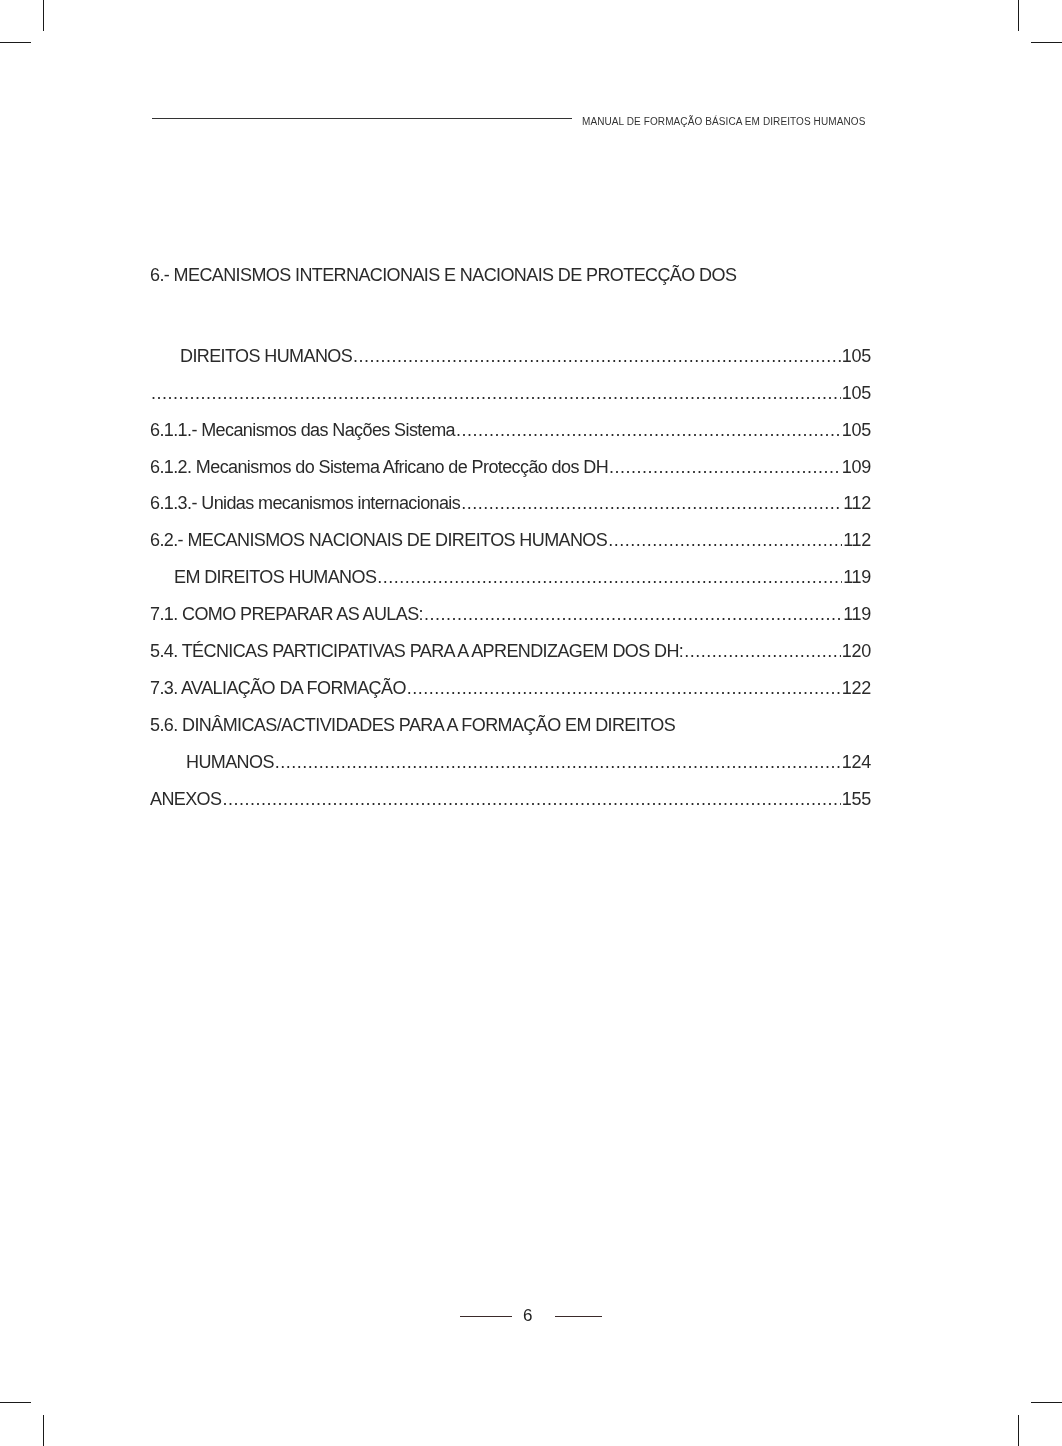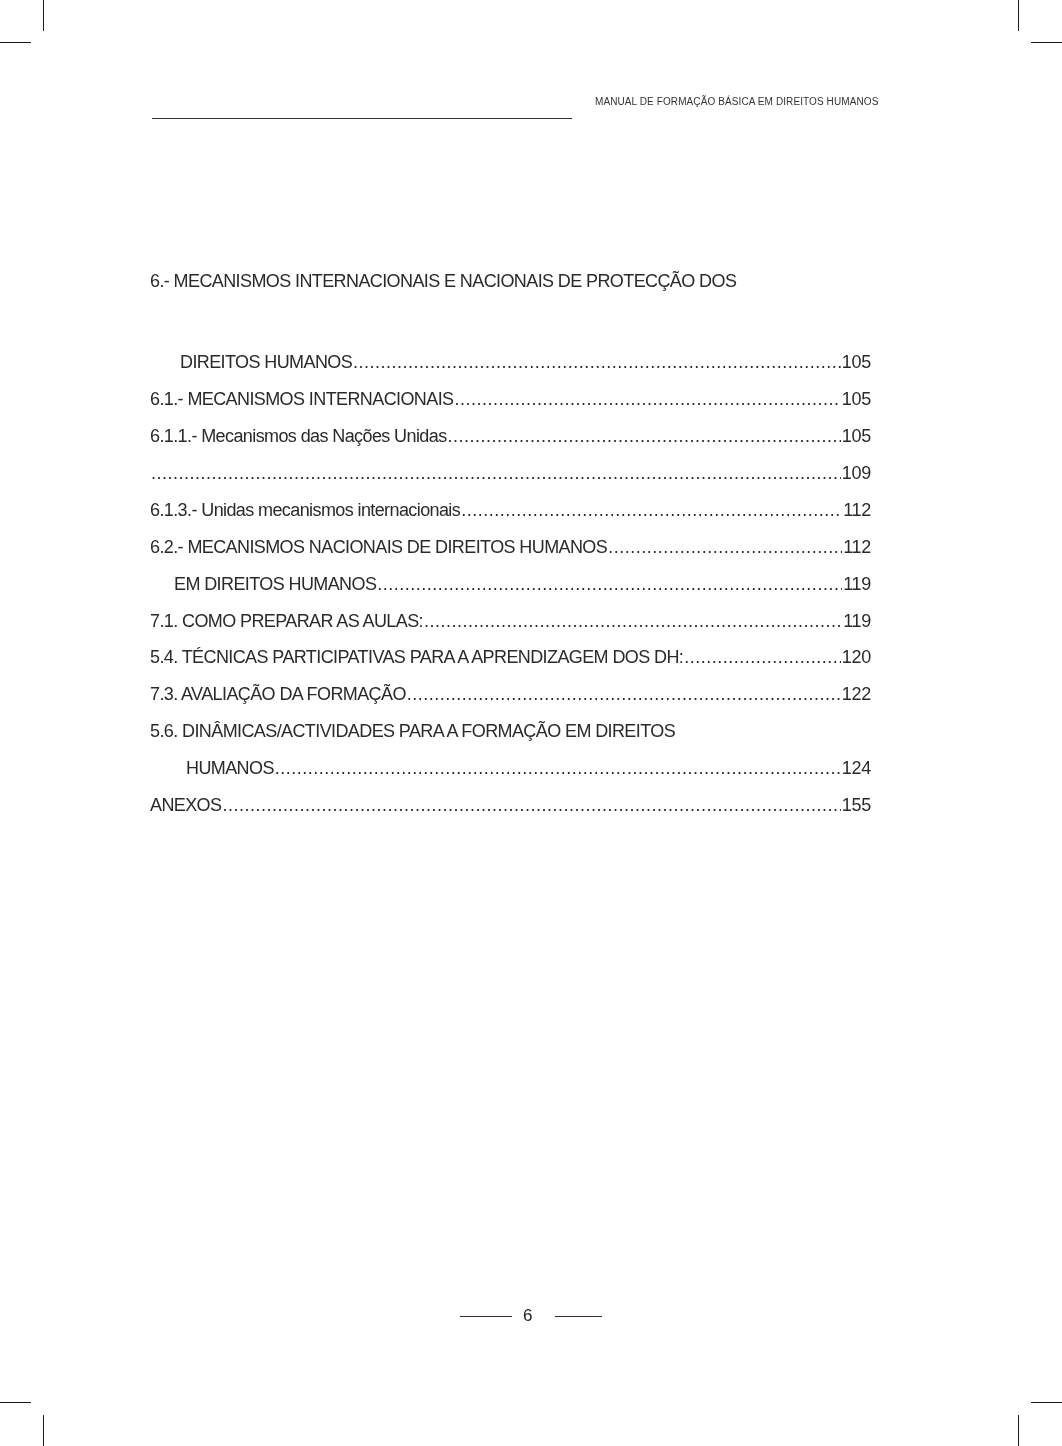--- a/index.html
+++ b/index.html
@@ -1,22 +1,22 @@
 <!DOCTYPE html>
 <html><head>
 <meta charset="utf-8">
 <style>
   html, body { margin:0; padding:0; }
   body { width:1062px; height:1446px; background:#ffffff; position:relative; overflow:hidden;
          font-family:"Liberation Sans", sans-serif; color:#2a2a2a; }
   .crop { position:absolute; background:#1a1a1a; }
   .header-line { position:absolute; left:152px; top:118px; width:420px; height:1px; background:#333; }
-  .header-title { position:absolute; left:582px; top:96px; font-size:10px; color:#333; letter-spacing:0.1px; white-space:nowrap;margin-left:13px; }
+  .header-title { position:absolute; left:582px; top:116px; font-size:10px; color:#333; letter-spacing:0.1px; white-space:nowrap; }
   .toc { position:absolute; left:150px; top:263px; width:721px; }
-  .toc-row { display:flex; align-items:center; height:36.9px; font-size:18px; line-height:24px; white-space:nowrap; letter-spacing:-0.6px; }
+  .toc-row { display:flex; align-items:flex-start; height:36.9px; font-size:18px; line-height:24px; white-space:nowrap; letter-spacing:-0.6px; }
   .toc-row .label { flex:0 0 auto; }
   .toc-row .leader { flex:1 1 auto; overflow:hidden; margin:0 1px; letter-spacing:0.5px; }
   .toc-row .leader::before { content:"................................................................................................................................................................................................................................................................"; }
   .toc-row .page { flex:0 0 auto; letter-spacing:-0.3px; }
   .indent1 { padding-left:30px;margin-top:44px; }
   .indent2 { padding-left:24px; }
   .indent3 { padding-left:36px; }
   .footer-line { position:absolute; top:1316px; height:1px; background:#3a2a2a; }
   .page-num { position:absolute; left:523px; top:1306px; font-size:17px; color:#222; }
 </style>
@@ -38,30 +38,30 @@
 <div class="toc">
   <div class="toc-row">
     <span class="label">6.- MECANISMOS INTERNACIONAIS E NACIONAIS DE PROTECÇÃO DOS</span>
   </div>
   <div class="toc-row indent1">
     <span class="label">DIREITOS HUMANOS</span>
     <span class="leader"></span>
     <span class="page">105</span>
   </div>
   <div class="toc-row">
-    <span class="label">6.1.- MECANISMOS INTERNACIONAIS</span>
     <span class="leader"></span>
     <span class="page">105</span>
   </div>
   <div class="toc-row">
-    <span class="label">6.1.1.- Mecanismos das Nações Unidas</span>
+    <span class="label">6.1.1.- Mecanismos das Nações Sistema</span>
     <span class="leader"></span>
     <span class="page">105</span>
   </div>
   <div class="toc-row">
+    <span class="label">6.1.2. Mecanismos do Sistema Africano de Protecção dos DH</span>
     <span class="leader"></span>
     <span class="page">109</span>
   </div>
   <div class="toc-row">
     <span class="label">6.1.3.- Unidas mecanismos internacionais</span>
     <span class="leader"></span>
     <span class="page">112</span>
   </div>
   <div class="toc-row">
     <span class="label">6.2.- MECANISMOS NACIONAIS DE DIREITOS HUMANOS</span>

